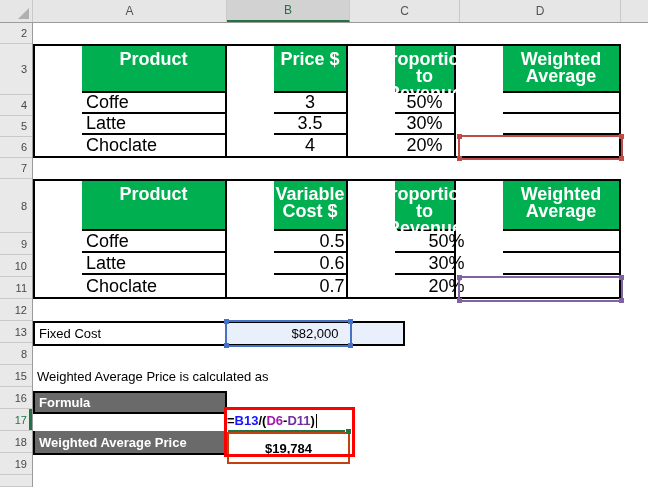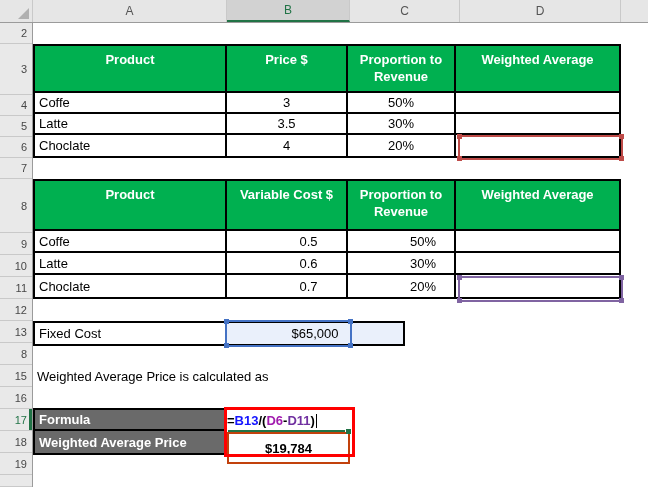--- a/index.html
+++ b/index.html
@@ -24,21 +24,21 @@
   .rh { width:100%; display:flex; align-items:center; justify-content:flex-end;
     padding-right:5px; font-size:11px; color:#474747; border-bottom:1px solid #c9c9c9; position:relative; }
   .rh.h21{height:21px}.rh.h22{height:22px}.rh.h51{height:51px}.rh.h54{height:54px}.rh.h12{height:12px}
   .rh.active { color:#217346; }
   .rh .abar { position:absolute; right:0; top:0; width:3px; height:100%; background:#217346; }
 
   
   .xtable { position:absolute; left:33px; width:588px; border:2px solid #000;
     display:grid; grid-template-columns:192px 121px 108px 1fr; background:#fff; }
   .xtable .cell { border-right:2px solid #000; border-bottom:2px solid #000;
-    font-size:13px; color:#000; display:flex; align-items:center; }
+    font-size:18px; color:#000; display:flex; align-items:center;margin-left:47px; }
   .xtable .cell.lastcol { border-right:none; }
   .xtable .cell.lastrow { border-bottom:none; }
   .xtable .hcell { background:#00B050; color:#fff; font-weight:bold; text-align:center;
     align-items:flex-start; justify-content:center; padding-top:5px; line-height:17px; }
   .t1 .hcell { height:47px; } .t1 .dcell { height:21px; }
   .t2 .hcell { height:50px; } .t2 .dcell { height:22px;padding-left:44px; }
   .dcell.name { padding-left:4px; }
   .dcell.num { justify-content:center; }
   .dcell.bold { font-weight:bold; }
   .fill-red { background:#F9ECEC; }
@@ -60,21 +60,21 @@
   .fixedrow .fc-label { width:192px; border-right:2px solid #000; font-size:13px;
     display:flex; align-items:center; padding-left:4px; }
   .fixedrow .fc-value { flex:1; font-size:13px; display:flex; align-items:center; justify-content:center; }
 
   .note { position:absolute; left:37px; top:369px; font-size:13px; color:#000; white-space:nowrap; }
 
   
   .flabel { position:absolute; left:33px; width:194px; height:23px; background:#6a6a6a;
     border:2px solid #000; color:#fff; font-weight:bold; font-size:13px;
     display:flex; align-items:center; padding-left:4px; }
-  .fl17 { top:408px; } .fl18 { top:431px; border-top:none; height:24px; }
+  .fl17 { top:391px; } .fl18 { top:431px; border-top:none; height:24px; }
   .fcell { position:absolute; left:227px; width:123px; background:#fff; font-size:13px; }
   .fc17 { top:410px; height:21px; display:flex; align-items:center; font-weight:bold; letter-spacing:0; }
   .fc18 { top:432px; height:32px; border:2px solid #c2410c; display:flex; align-items:center;
     justify-content:center; font-weight:bold; }
   .cursorbar { display:inline-block; width:1px; height:14px; background:#000; margin-left:1px; }
   .activecell-bottom { position:absolute; left:228px; top:430px; width:117px; height:2px; background:#217346; }
   .activecell-handle { position:absolute; left:346px; top:429px; width:5px; height:5px; background:#217346; }
   .annotation { position:absolute; left:224px; top:407px; width:131px; height:50px;
     border:3px solid #FF0000; pointer-events:none; }
 </style>
@@ -156,21 +156,21 @@
     <div class="cell dcell num">30%</div>
     <div class="cell dcell num lastcol"></div>
 
     <div class="cell dcell name lastrow">Choclate</div>
     <div class="cell dcell num lastrow">0.7</div>
     <div class="cell dcell num lastrow">20%</div>
   </div>
 
   <div class="fixedrow">
     <div class="fc-label">Fixed Cost</div>
-    <div class="fc-value fill-blue">$65,000</div>
+    <div class="fc-value fill-blue">$82,000</div>
   </div>
 
   <div class="note">Weighted Average Price is calculated as</div>
 
   <div class="flabel fl17">Formula</div>
   <div class="flabel fl18">Weighted Average Price</div>
 
   <div class="fcell fc17">
     <span style="color: rgb(0, 0, 0);">=</span>
       <span style="color: rgb(20, 20, 255);">B13</span>

